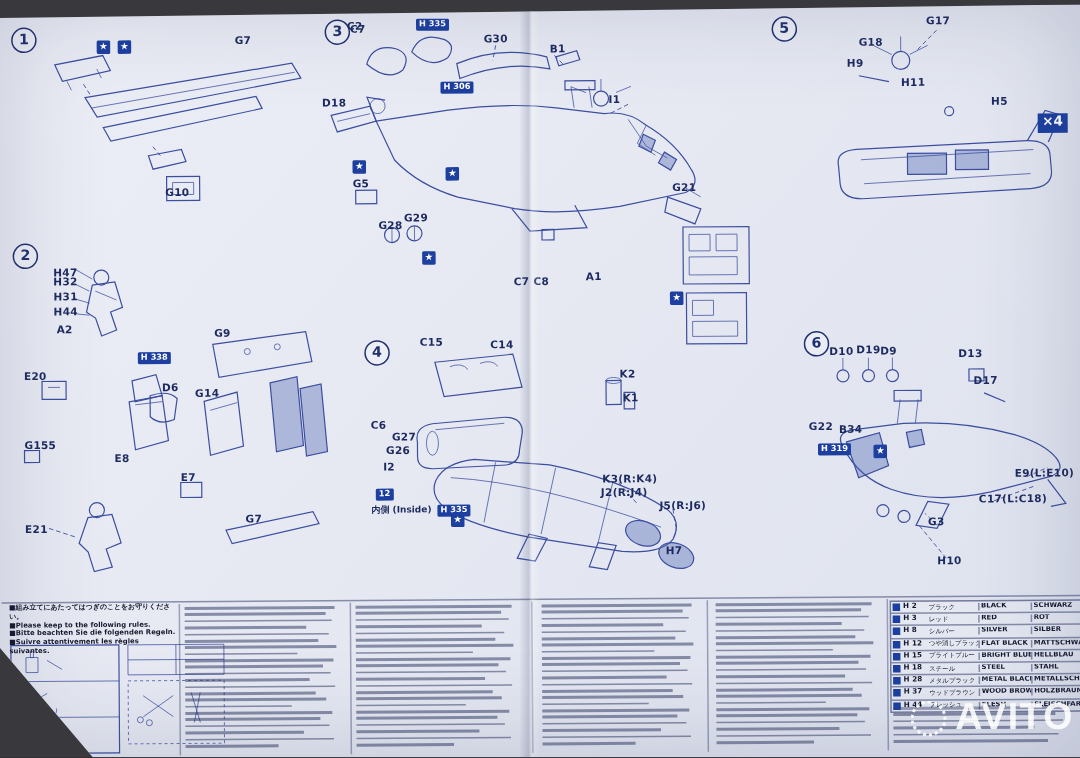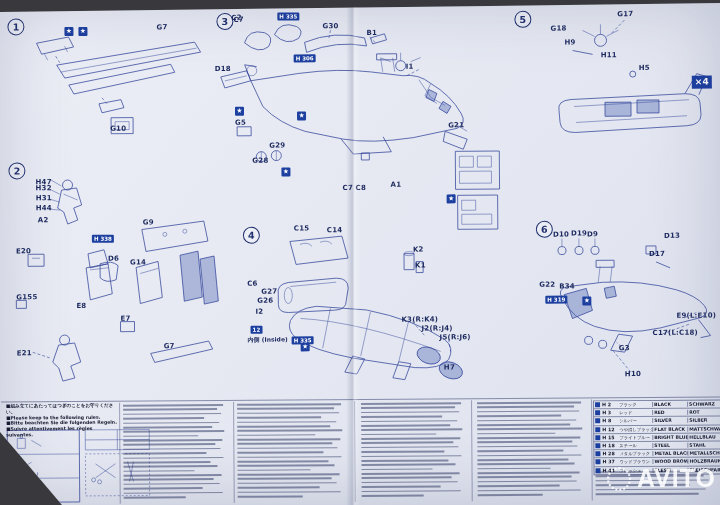--- a/index.html
+++ b/index.html
@@ -219,50 +219,50 @@
       <span class="pl" style="left:16px;top:347px">E21</span>
       <span class="pl" style="left:143px;top:217px">G9</span>
       <span class="pl" style="left:163px;top:341px">G7</span>
 
       <span class="pl" style="left:235px;top:15px">C7</span>
       <span class="pl" style="left:233px;top:13px">C2</span>
       <span class="pl" style="left:324px;top:22px">G30</span>
       <span class="pl" style="left:368px;top:29px">B1</span>
       <span class="pl" style="left:216px;top:64px">D18</span>
       <span class="pl" style="left:236px;top:118px">G5</span>
-      <span class="pl" style="left:253px;top:156px">G28</span>
+      <span class="pl" style="left:253px;top:146px">G28</span>
       <span class="pl" style="left:270px;top:141px">G29</span>
       <span class="pl" style="left:407px;top:63px">I1</span>
       <span class="pl" style="left:449px;top:122px">G21</span>
       <span class="pl" style="left:391px;top:181px">A1</span>
       <span class="pl" style="left:343px;top:184px">C7 C8</span>
 
-      <span class="pl" style="left:294px;top:224px">C15</span>
+      <span class="pl" style="left:280px;top:224px">C15</span>
       <span class="pl" style="left:327px;top:226px">C14</span>
       <span class="pl" style="left:413px;top:246px">K2</span>
       <span class="pl" style="left:415px;top:262px">K1</span>
       <span class="pl" style="left:247px;top:279px">C6</span>
       <span class="pl" style="left:261px;top:287px">G27</span>
       <span class="pl" style="left:257px;top:296px">G26</span>
       <span class="pl" style="left:255px;top:307px">I2</span>
       <span class="pl" style="left:401px;top:316px">K3(R:K4)</span>
-      <span class="pl" style="left:421px;top:325px">J2(R:J4)</span>
+      <span class="pl" style="left:400px;top:325px">J2(R:J4)</span>
       <span class="pl" style="left:439px;top:334px">J5(R:J6)</span>
       <span class="pl" style="left:443px;top:364px">H7</span>
 
       <span class="pl" style="left:619px;top:12px">G17</span>
-      <span class="pl" style="left:552px;top:26px">G18</span>
+      <span class="pl" style="left:574px;top:26px">G18</span>
       <span class="pl" style="left:566px;top:40px">H9</span>
       <span class="pl" style="left:602px;top:53px">H11</span>
-      <span class="pl" style="left:640px;top:66px">H5</span>
+      <span class="pl" style="left:662px;top:66px">H5</span>
 
       <span class="pl" style="left:553px;top:232px">D10</span>
       <span class="pl" style="left:571px;top:231px">D19</span>
       <span class="pl" style="left:587px;top:232px">D9</span>
-      <span class="pl" style="left:664px;top:234px">D13</span>
+      <span class="pl" style="left:639px;top:234px">D13</span>
       <span class="pl" style="left:649px;top:252px">D17</span>
       <span class="pl" style="left:539px;top:282px">G22</span>
       <span class="pl" style="left:559px;top:284px">B34</span>
       <span class="pl" style="left:676px;top:314px">E9(L:E10)</span>
       <span class="pl" style="left:652px;top:331px">C17(L:C18)</span>
       <span class="pl" style="left:618px;top:346px">G3</span>
       <span class="pl" style="left:624px;top:372px">H10</span>
 
       <div class="star" style="left:66px;top:25px">★</div>
       <div class="star" style="left:80px;top:25px">★</div>

